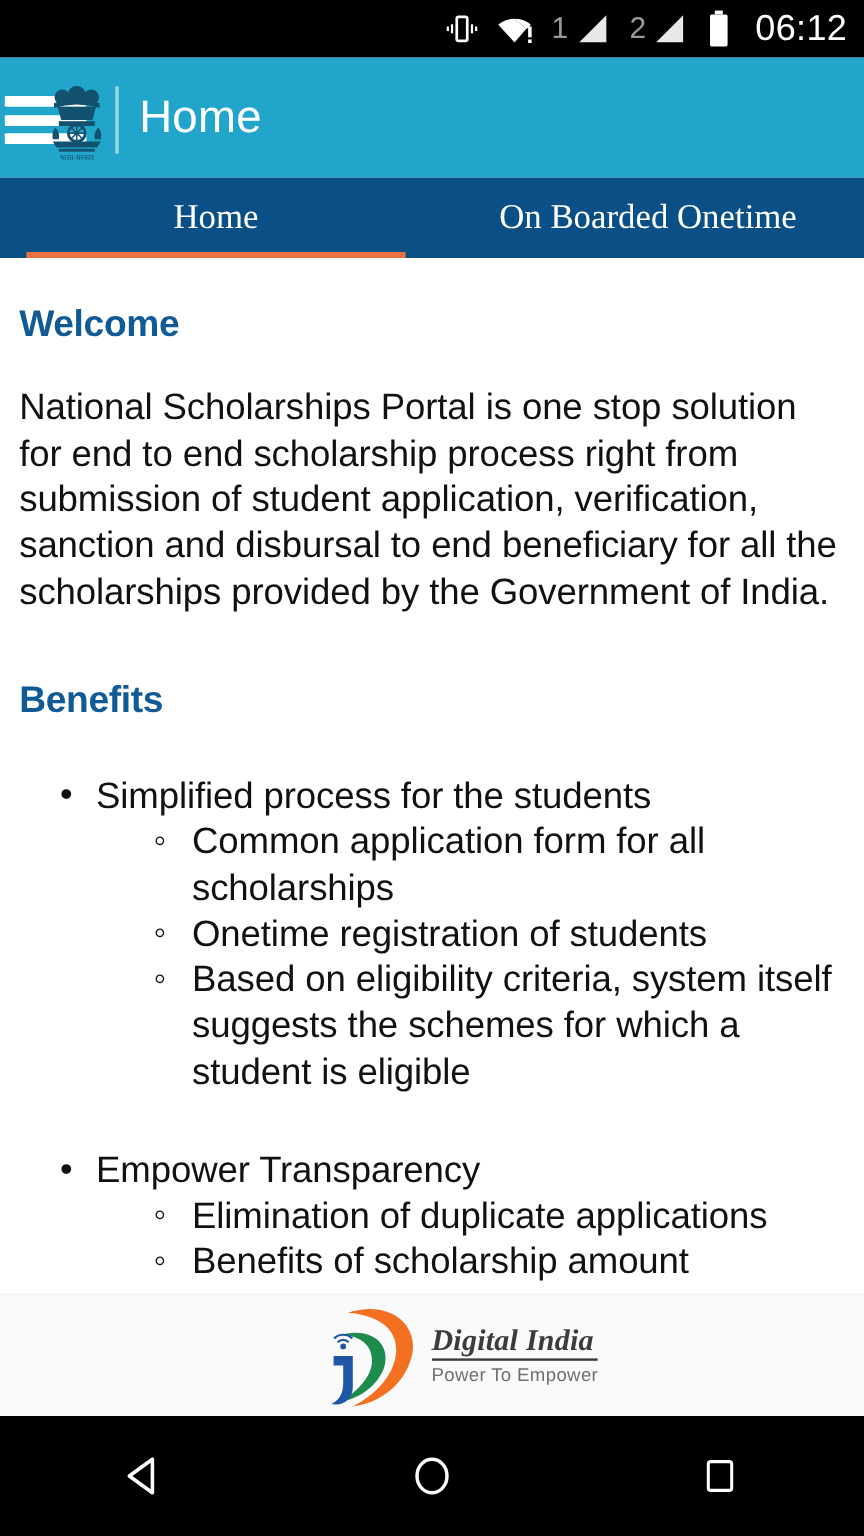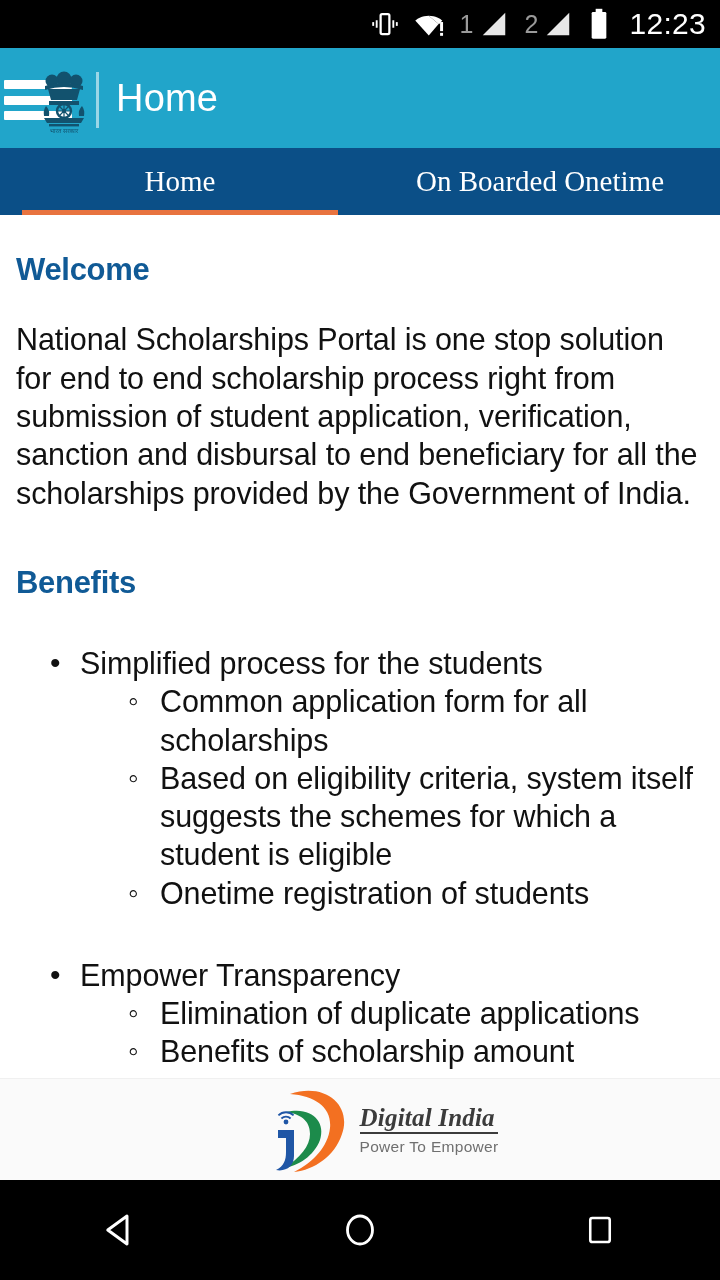--- a/index.html
+++ b/index.html
@@ -307,21 +307,21 @@
         </svg>
       </span>
 
       <span class="si">
         <svg width="20" height="32" viewBox="0 0 14 24">
           <rect x="4.5" y="0.6" width="5" height="2.4" fill="#ffffff"></rect>
           <rect x="1.5" y="3" width="11" height="20" rx="1" fill="#ffffff"></rect>
         </svg>
       </span>
 
-      <span class="clock">12:23</span>
+      <span class="clock">06:12</span>
     </div>
   </div>
 
   <div class="app-bar">
     <div class="hamburger">
       <span></span>
       <span></span>
       <span></span>
     </div>
 
@@ -366,22 +366,22 @@
     <h1 class="section-title">Welcome</h1>
     <p class="intro">National Scholarships Portal is one stop solution for end to end scholarship process right from submission of student application, verification, sanction and disbursal to end beneficiary for all the scholarships provided by the Government of India.</p>
 
     <h1 class="section-title benefits">Benefits</h1>
 
     <ul class="lvl1">
       <li>
         <span class="txt">Simplified process for the students</span>
         <ul class="lvl2">
           <li>Common application form for all scholarships</li>
+          <li>Onetime registration of students</li>
           <li>Based on eligibility criteria, system itself suggests the schemes for which a student is eligible</li>
-          <li>Onetime registration of students</li>
         </ul>
       </li>
       <li>
         <span class="txt">Empower Transparency</span>
         <ul class="lvl2">
           <li>Elimination of duplicate applications</li>
           <li>Benefits of scholarship amount</li>
         </ul>
       </li>
     </ul>

